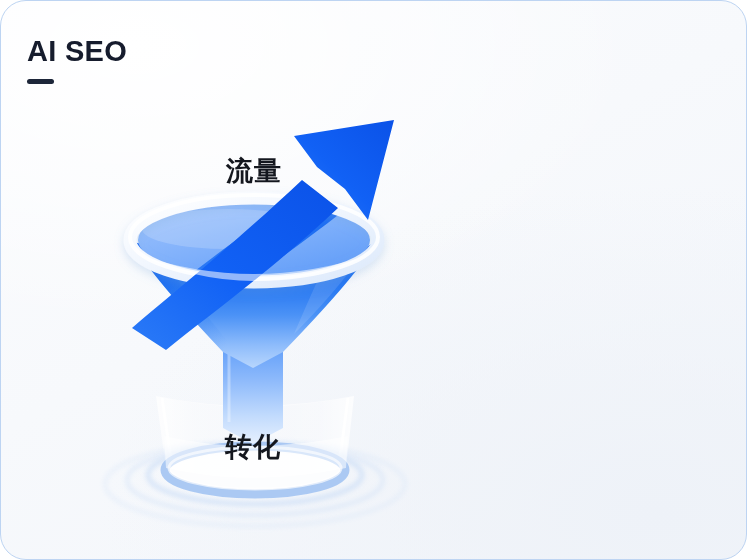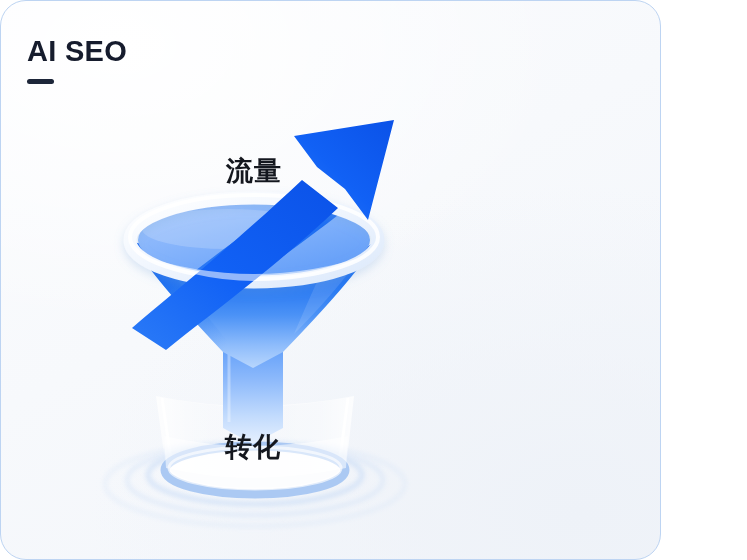--- a/index.html
+++ b/index.html
@@ -6,21 +6,21 @@
     margin: 0;
     padding: 0;
     background: #ffffff;
   }
   body {
     font-family: "Liberation Sans", "DejaVu Sans", sans-serif;
   }
 
   #canvas {
     position: relative;
-    width: 661px;
+    width: 747px;
     height: 560px;
     box-sizing: border-box;
     overflow: hidden;
     border-radius: 26px;
     border: 1.5px solid #bdd4f2;
     background:
       radial-gradient(115% 85% at 18% 8%,  #ffffff 0%, rgba(255,255,255,0) 60%),
       radial-gradient(120% 95% at 88% 92%, #eef2f8 0%, rgba(238,242,248,0) 62%),
       linear-gradient(152deg, #fbfcfe 0%, #f7f9fc 45%, #f2f5fa 100%);
   }

